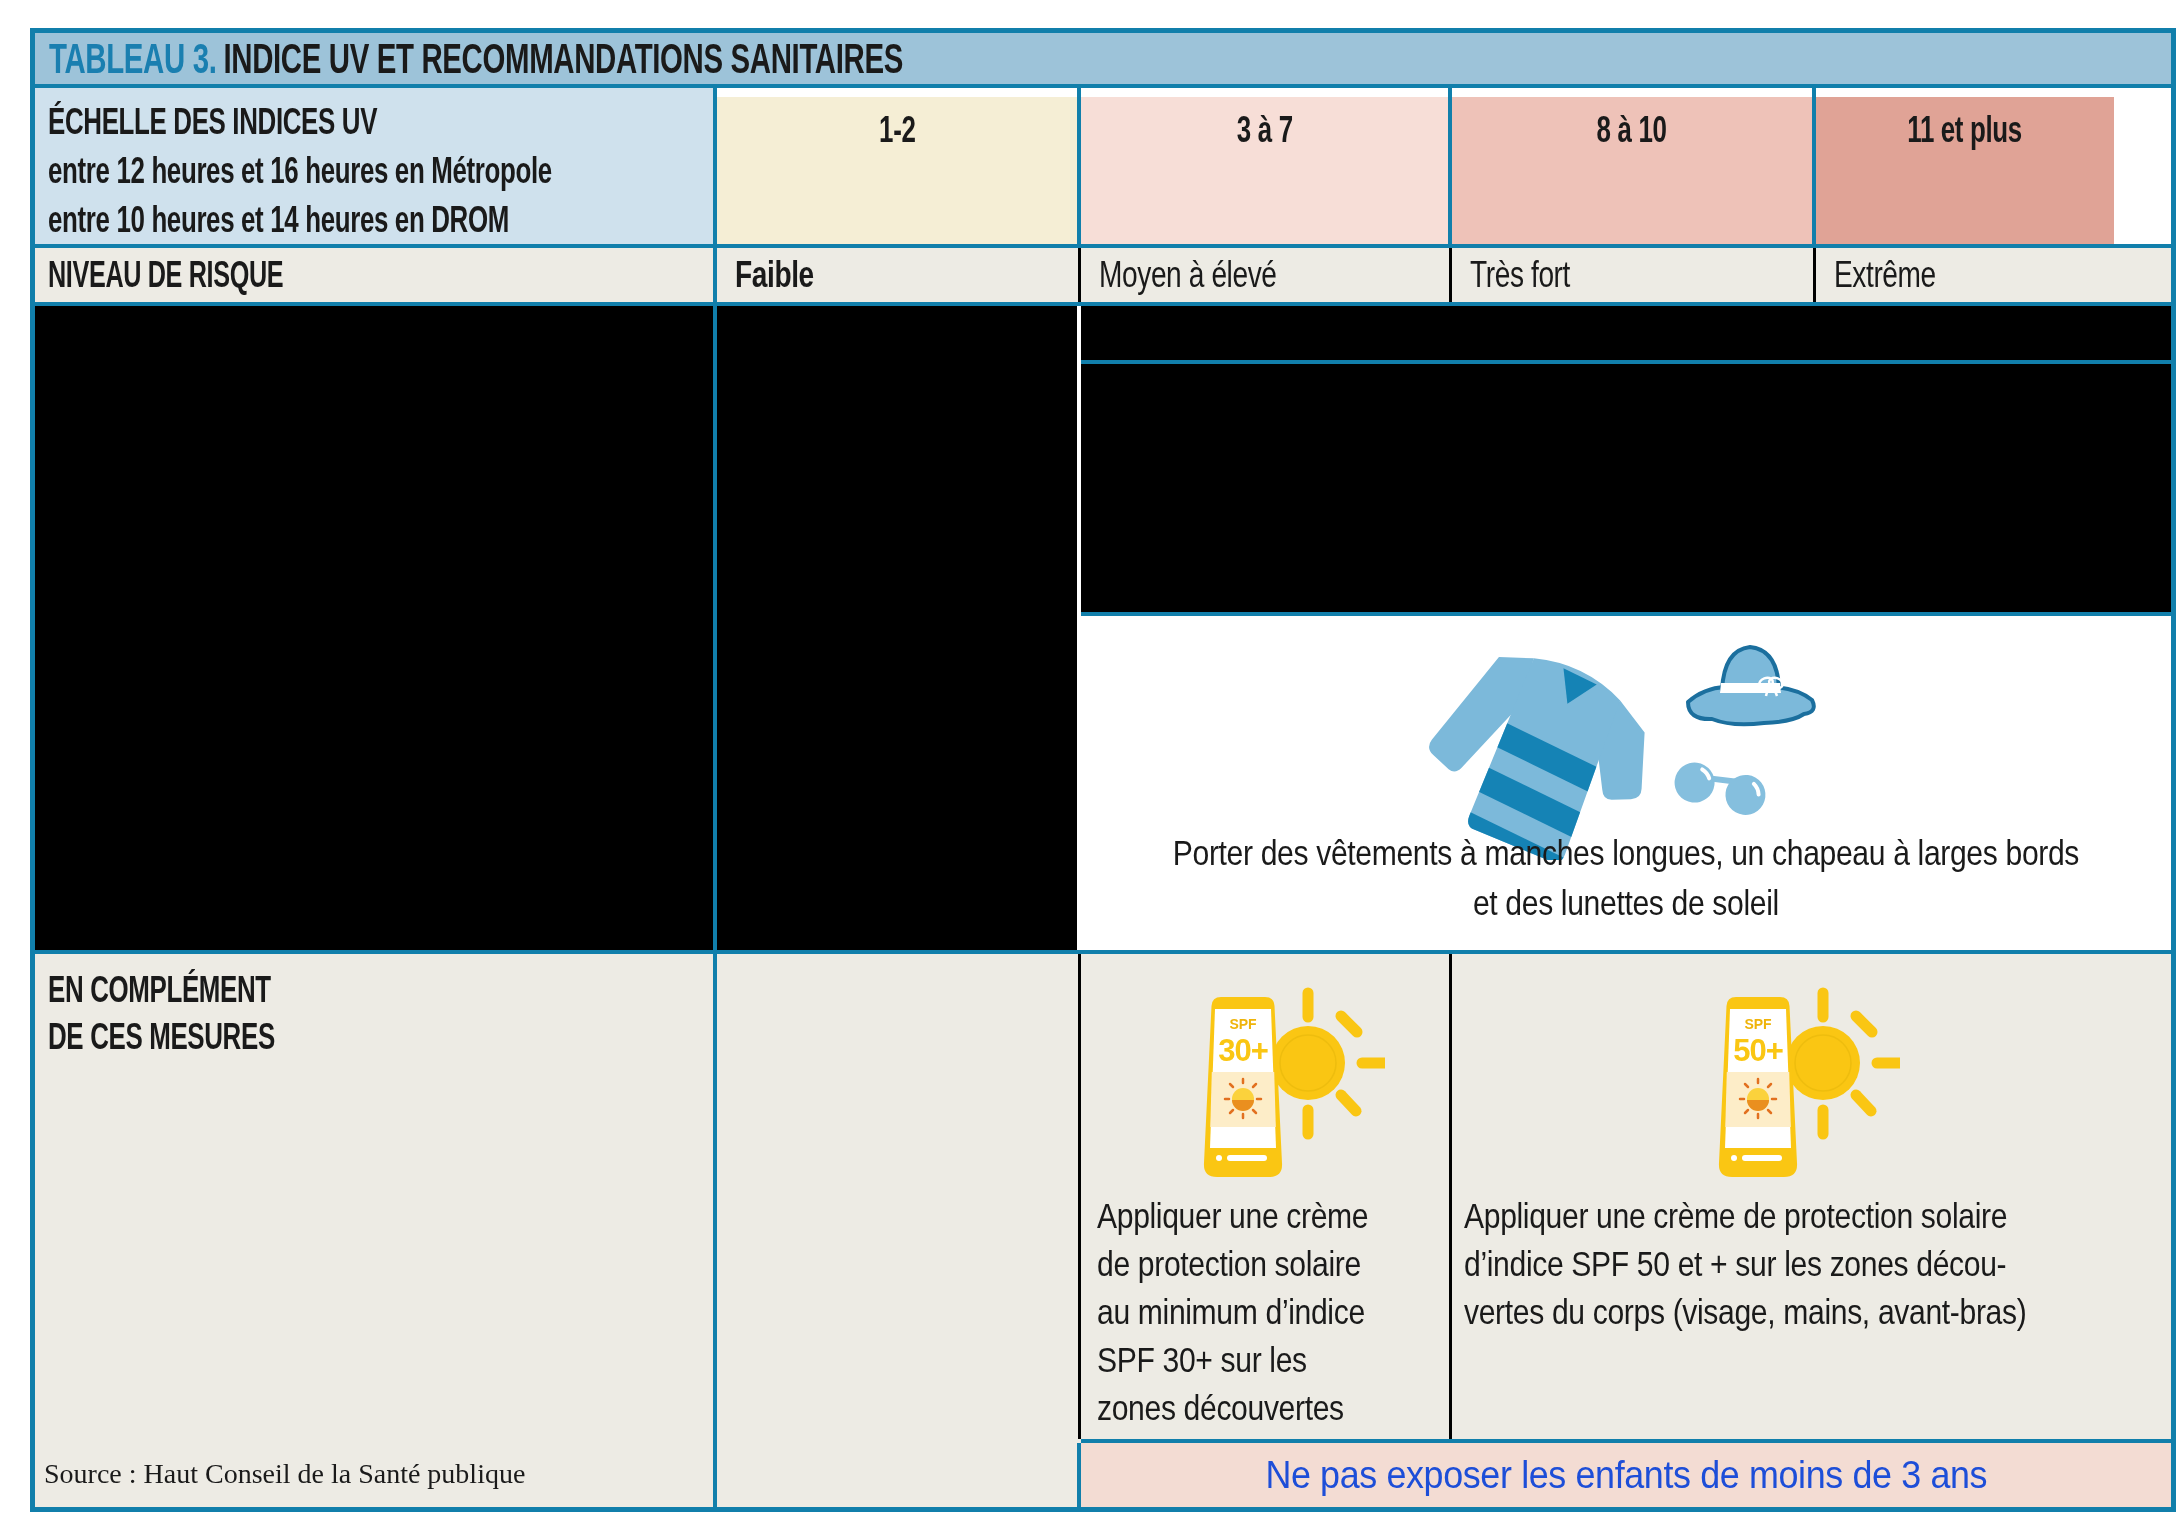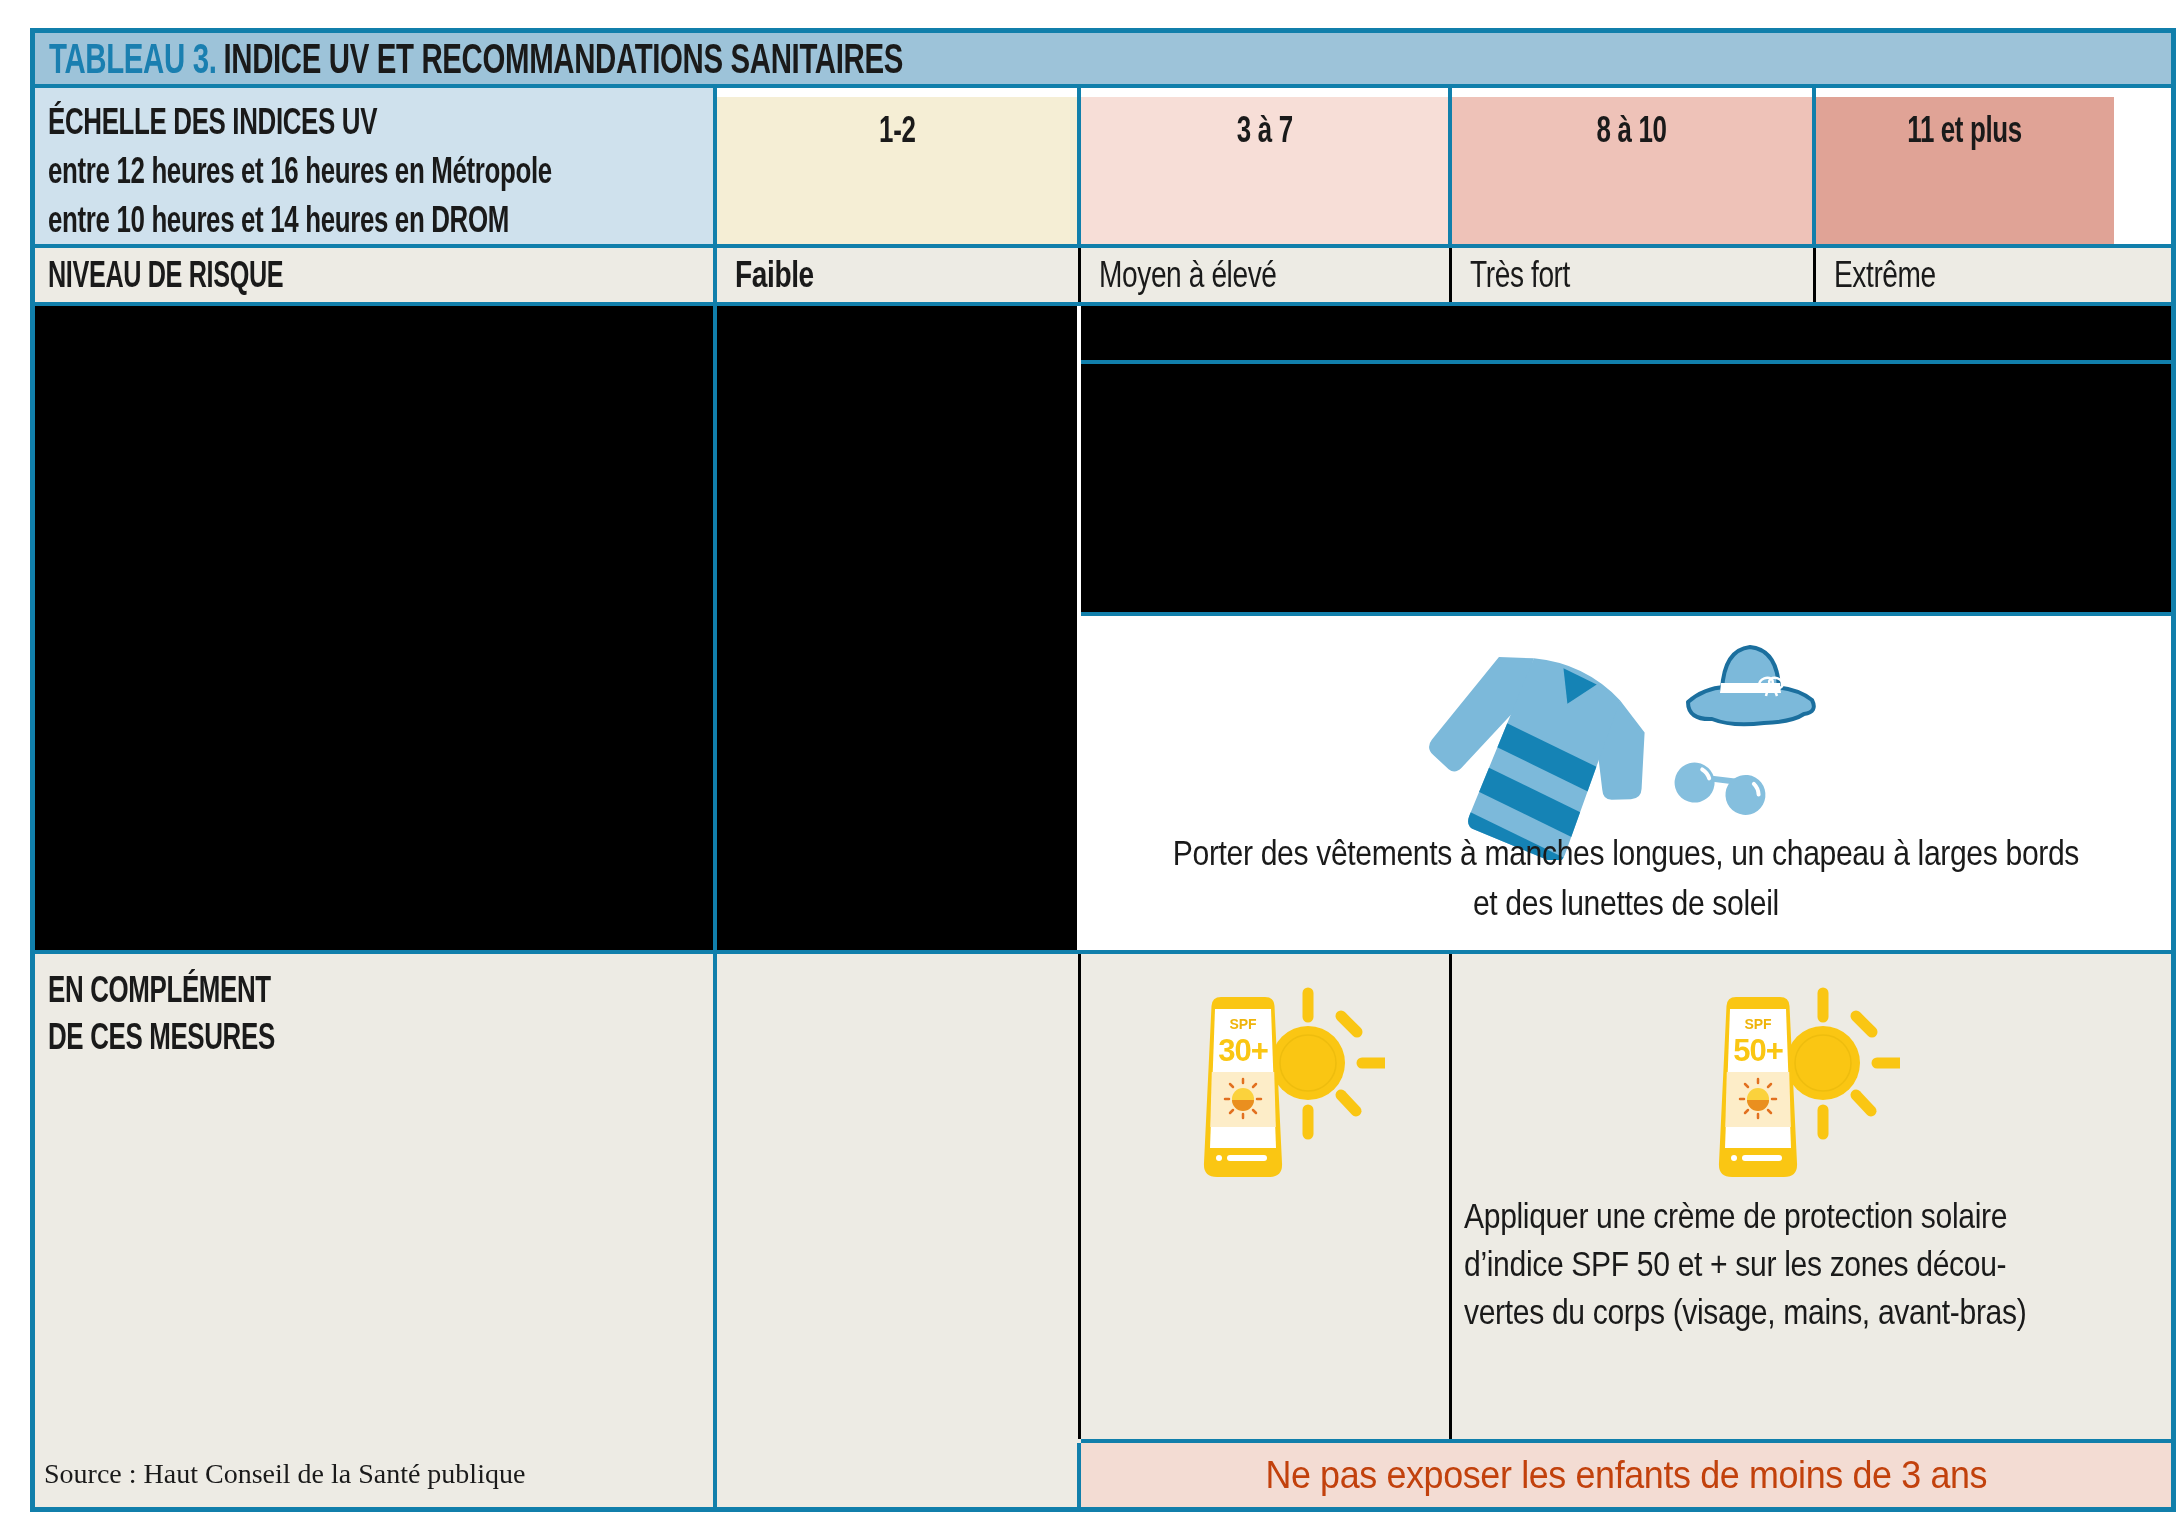--- a/index.html
+++ b/index.html
@@ -28,21 +28,21 @@
   .risk-text{top:248px;height:54px;line-height:54px;font-size:36px;}
   .black-rect{background:#000000;}
   .white-cell{left:1081px;top:616px;width:1090px;height:334px;background:#ffffff;}
   .clothing-text{left:0;top:212px;width:100%;text-align:center;font-size:35px;line-height:50px;}
   .comp-bg{left:35px;top:954px;width:2136px;height:553px;background:#edebe4;}
   .comp-label{left:48px;top:966px;font-weight:bold;font-size:37px;line-height:47px;}
   .spf-text{font-size:35px;line-height:48px;}
   .source{left:44px;top:1458px;font-family:"Liberation Serif","DejaVu Serif",serif;
           font-size:28px;letter-spacing:0;}
   .warn-strip{left:1081px;top:1443px;width:1090px;height:64px;background:#f3dcd3;
-              text-align:center;line-height:64px;font-size:39px;color:#c2410c;}
+              text-align:center;line-height:64px;font-size:39px;color:#1d4ed8;}
   svg{display:block;}
 </style>
 </head>
 <body>
 
 <div class="canvas">
 
   <div class="abs titlebar cell">
     <span class="cond"><span class="acc">TABLEAU 3.</span><span>INDICE UV ET RECOMMANDATIONS SANITAIRES</span></span>
   </div>
@@ -183,20 +183,29 @@
           <line x1="58" y1="137" x2="58" y2="141"></line>
             <line x1="48" y1="133" x2="45" y2="136"></line>
           <line x1="44" y1="122" x2="40" y2="122"></line>
             <line x1="48" y1="110" x2="45" y2="107"></line>
         </g>
       </g>
       <circle cx="34" cy="181" r="3" fill="#ffffff"></circle>
       <rect x="42" y="178" width="40" height="6" rx="3" fill="#ffffff"></rect>
     </svg>
   </div>
+  <div class="abs spf-text" style="left:1097px;top:1192px;width:345px;">
+    <div class="scond">
+      <div>Appliquer une crème</div>
+      <div>de protection solaire</div>
+      <div>au minimum d’indice</div>
+      <div>SPF 30+ sur les</div>
+      <div>zones découvertes</div>
+    </div>
+  </div>
 
   <div class="abs" style="left:1700px;top:977px;">
     <svg width="200" height="210" viewBox="0 0 200 210">
       <g stroke="#fac613" stroke-width="11" stroke-linecap="round">
         <line x1="123" y1="16" x2="123" y2="40"></line>
         <line x1="156" y1="39" x2="172" y2="55"></line>
         <line x1="177" y1="86" x2="199" y2="86"></line>
         <line x1="156" y1="118" x2="171" y2="134"></line>
         <line x1="123" y1="133" x2="123" y2="157"></line>
       </g>

